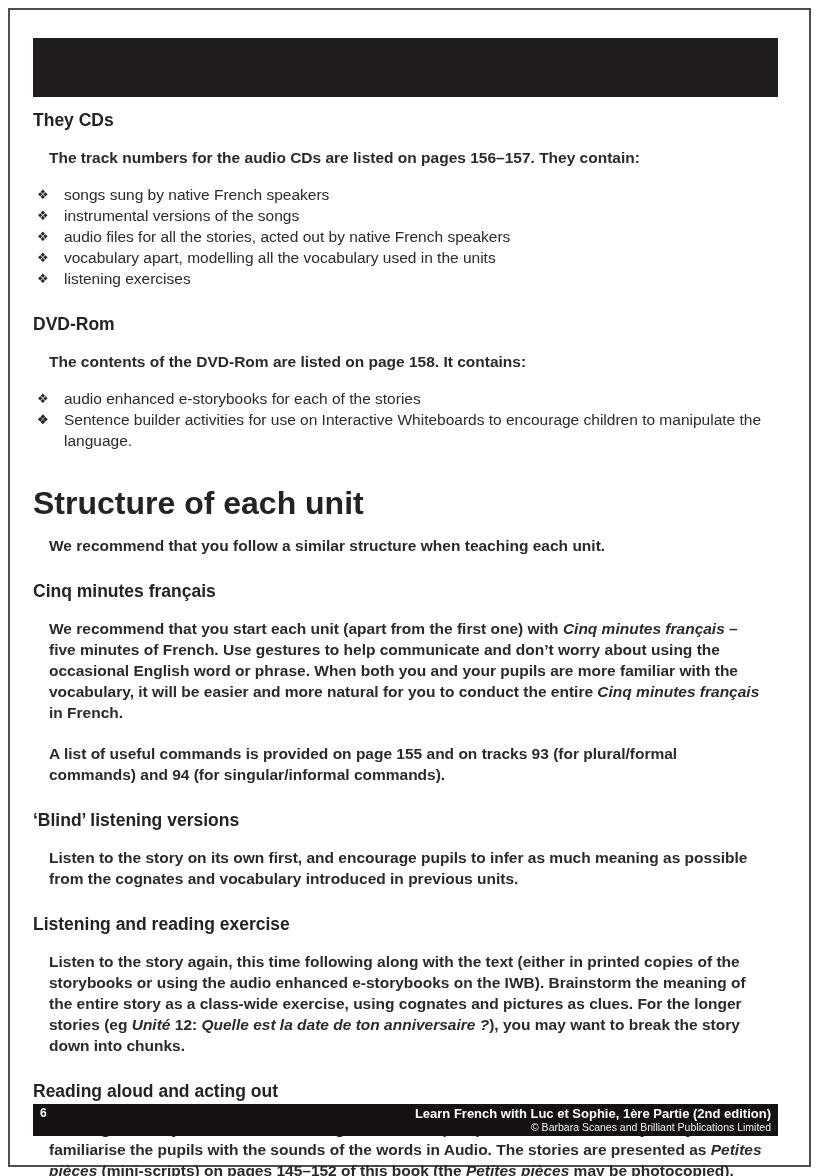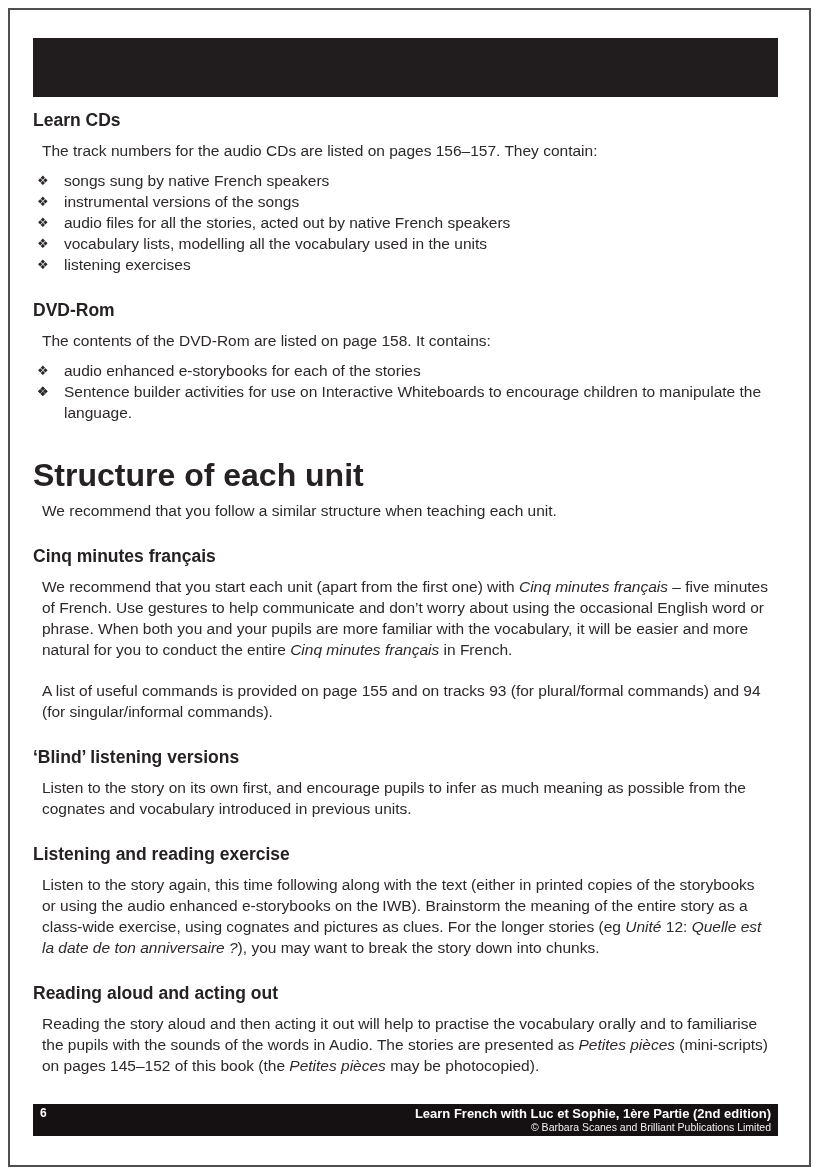--- a/index.html
+++ b/index.html
@@ -33,21 +33,22 @@
     margin:24px 0 0 0;
   }
   h2.first { margin-top:0; }
   h1 {
     font-size:32px; line-height:32px;
     font-weight:bold; color:#262223;
     margin:36px 0 0 0;
   }
   p.body {
     font-size:15.5px; line-height:21px;
-    margin:9px;
+    margin:16px;
+    font-weight:bold;
   }
   p.body.spaced { margin-top:20px; }
   ul.diamond {
     list-style:none;
     margin:0; padding:0;
   }
   ul.diamond li {
     position:relative;
     padding-left:31px;
     font-size:15.5px; line-height:21px;
@@ -89,27 +90,27 @@
 </style>
 </head>
 <body>
 
 <div class="page-frame"></div>
 
 <div class="content">
 
   <div class="topbar"></div>
 
-  <h2 class="first">Learn CDs</h2>
+  <h2 class="first">They CDs</h2>
   <p class="body">The track numbers for the audio CDs are listed on pages 156–157. They contain:</p>
   <ul class="diamond">
     <li><span class="blt">❖</span><span>songs sung by native French speakers</span></li>
     <li><span class="blt">❖</span><span>instrumental versions of the songs</span></li>
     <li><span class="blt">❖</span><span>audio files for all the stories, acted out by native French speakers</span></li>
-    <li><span class="blt">❖</span><span>vocabulary lists, modelling all the vocabulary used in the units</span></li>
+    <li><span class="blt">❖</span><span>vocabulary apart, modelling all the vocabulary used in the units</span></li>
     <li><span class="blt">❖</span><span>listening exercises</span></li>
   </ul>
 
   <h2>DVD-Rom</h2>
   <p class="body">The contents of the DVD-Rom are listed on page 158. It contains:</p>
   <ul class="diamond">
     <li><span class="blt">❖</span><span>audio enhanced e-storybooks for each of the stories</span></li>
     <li><span class="blt">❖</span></li>
     <li><span class="blt">❖</span><span>Sentence builder activities for use on Interactive Whiteboards to encourage children to manipulate the language.</span></li>
   </ul>

